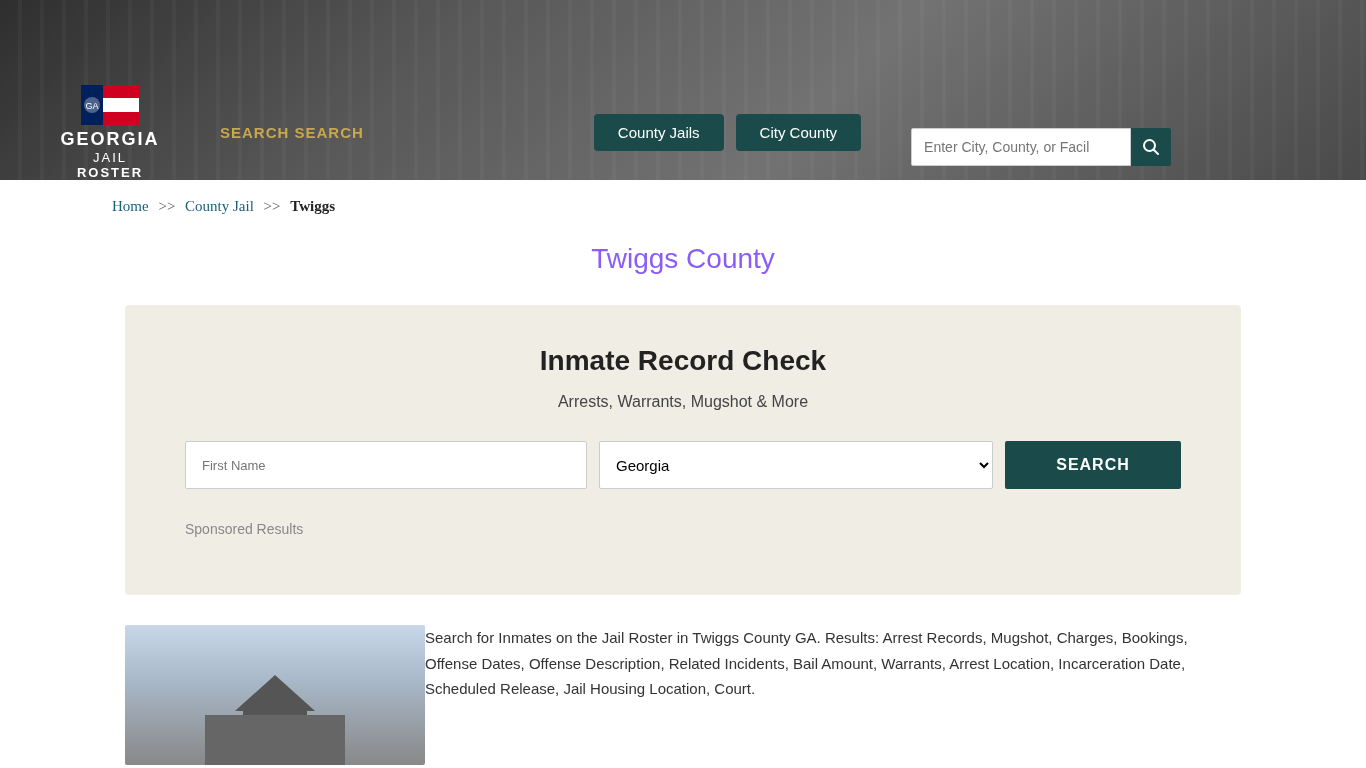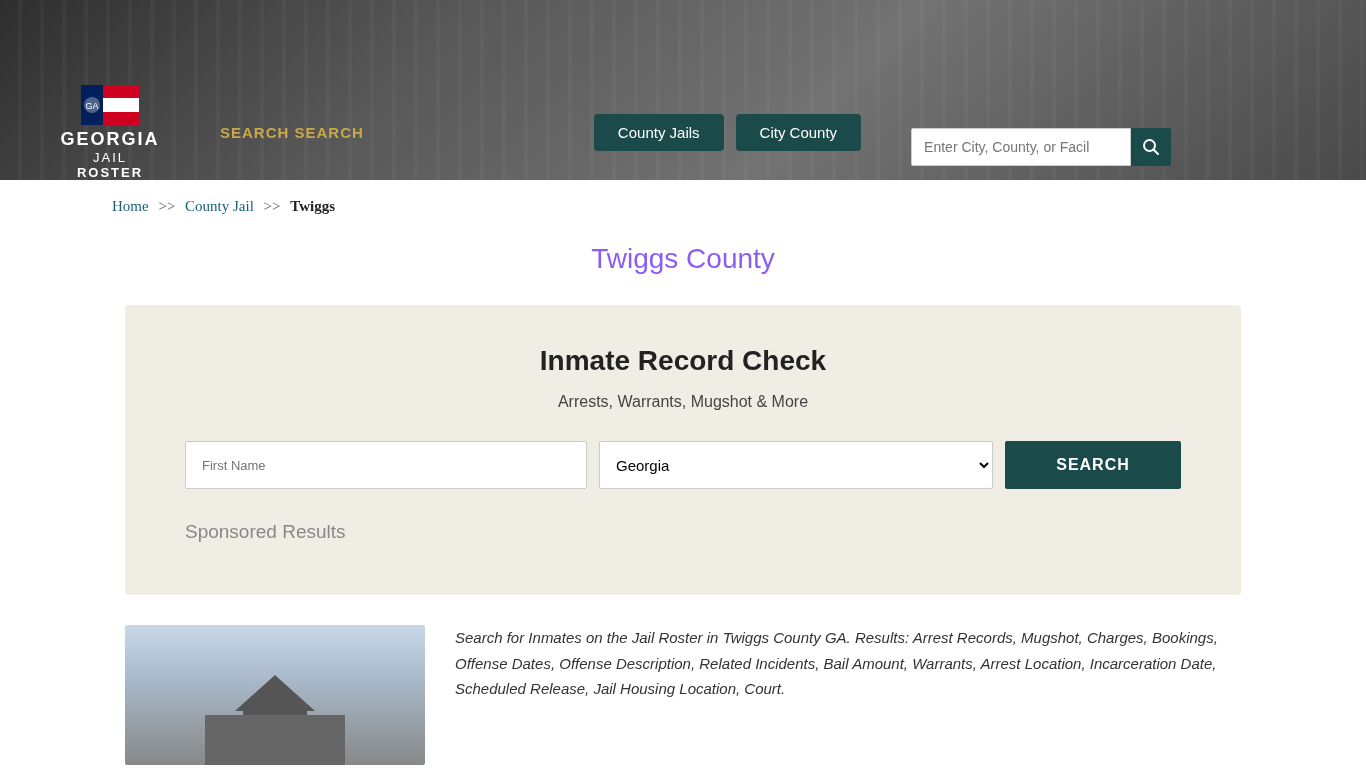--- a/index.html
+++ b/index.html
@@ -212,32 +212,30 @@
       background: #1a4a4a;
       color: #fff;
       border: none;
       font-size: 16px;
       font-weight: bold;
       letter-spacing: 1px;
       cursor: pointer;
       border-radius: 2px;
     }
     .sponsored-results {
-      font-size: 19px;
+      font-size: 14px;
       color: #888;
       margin-top: 32px;
     }
 
     
     .bottom-section {
       display: flex;
-      gap: 30px;
       margin: 30px 125px 0;
       align-items: flex-start;
-      font-style: italic;
     }
     .bottom-image {
       width: 300px;
       min-width: 300px;
       height: 140px;
       background: linear-gradient(180deg, #c8d8e8 0%, #a8b8c8 40%, #888 100%);
       border-radius: 2px;
       position: relative;
       overflow: hidden;
     }

